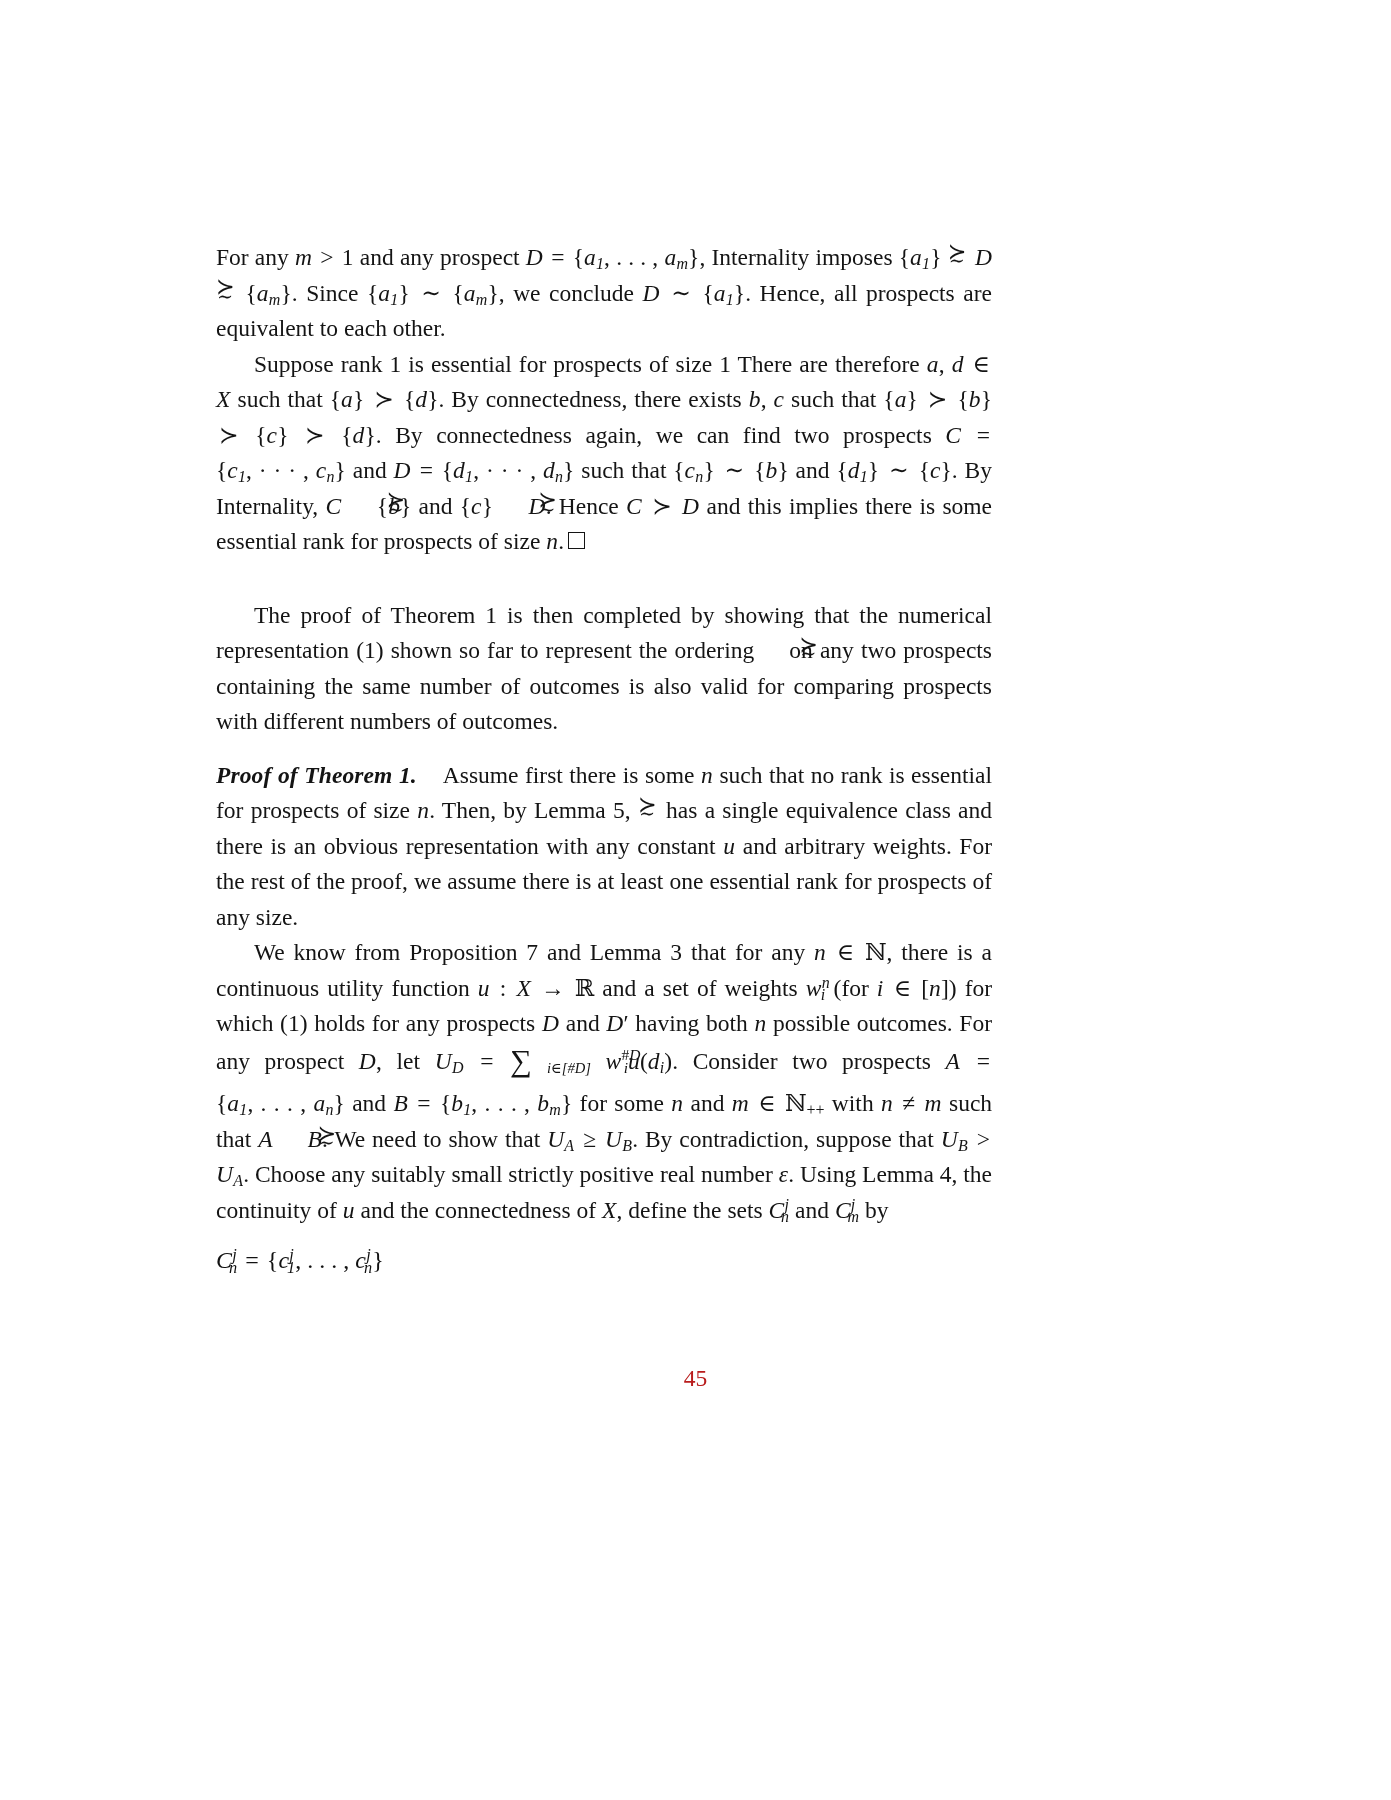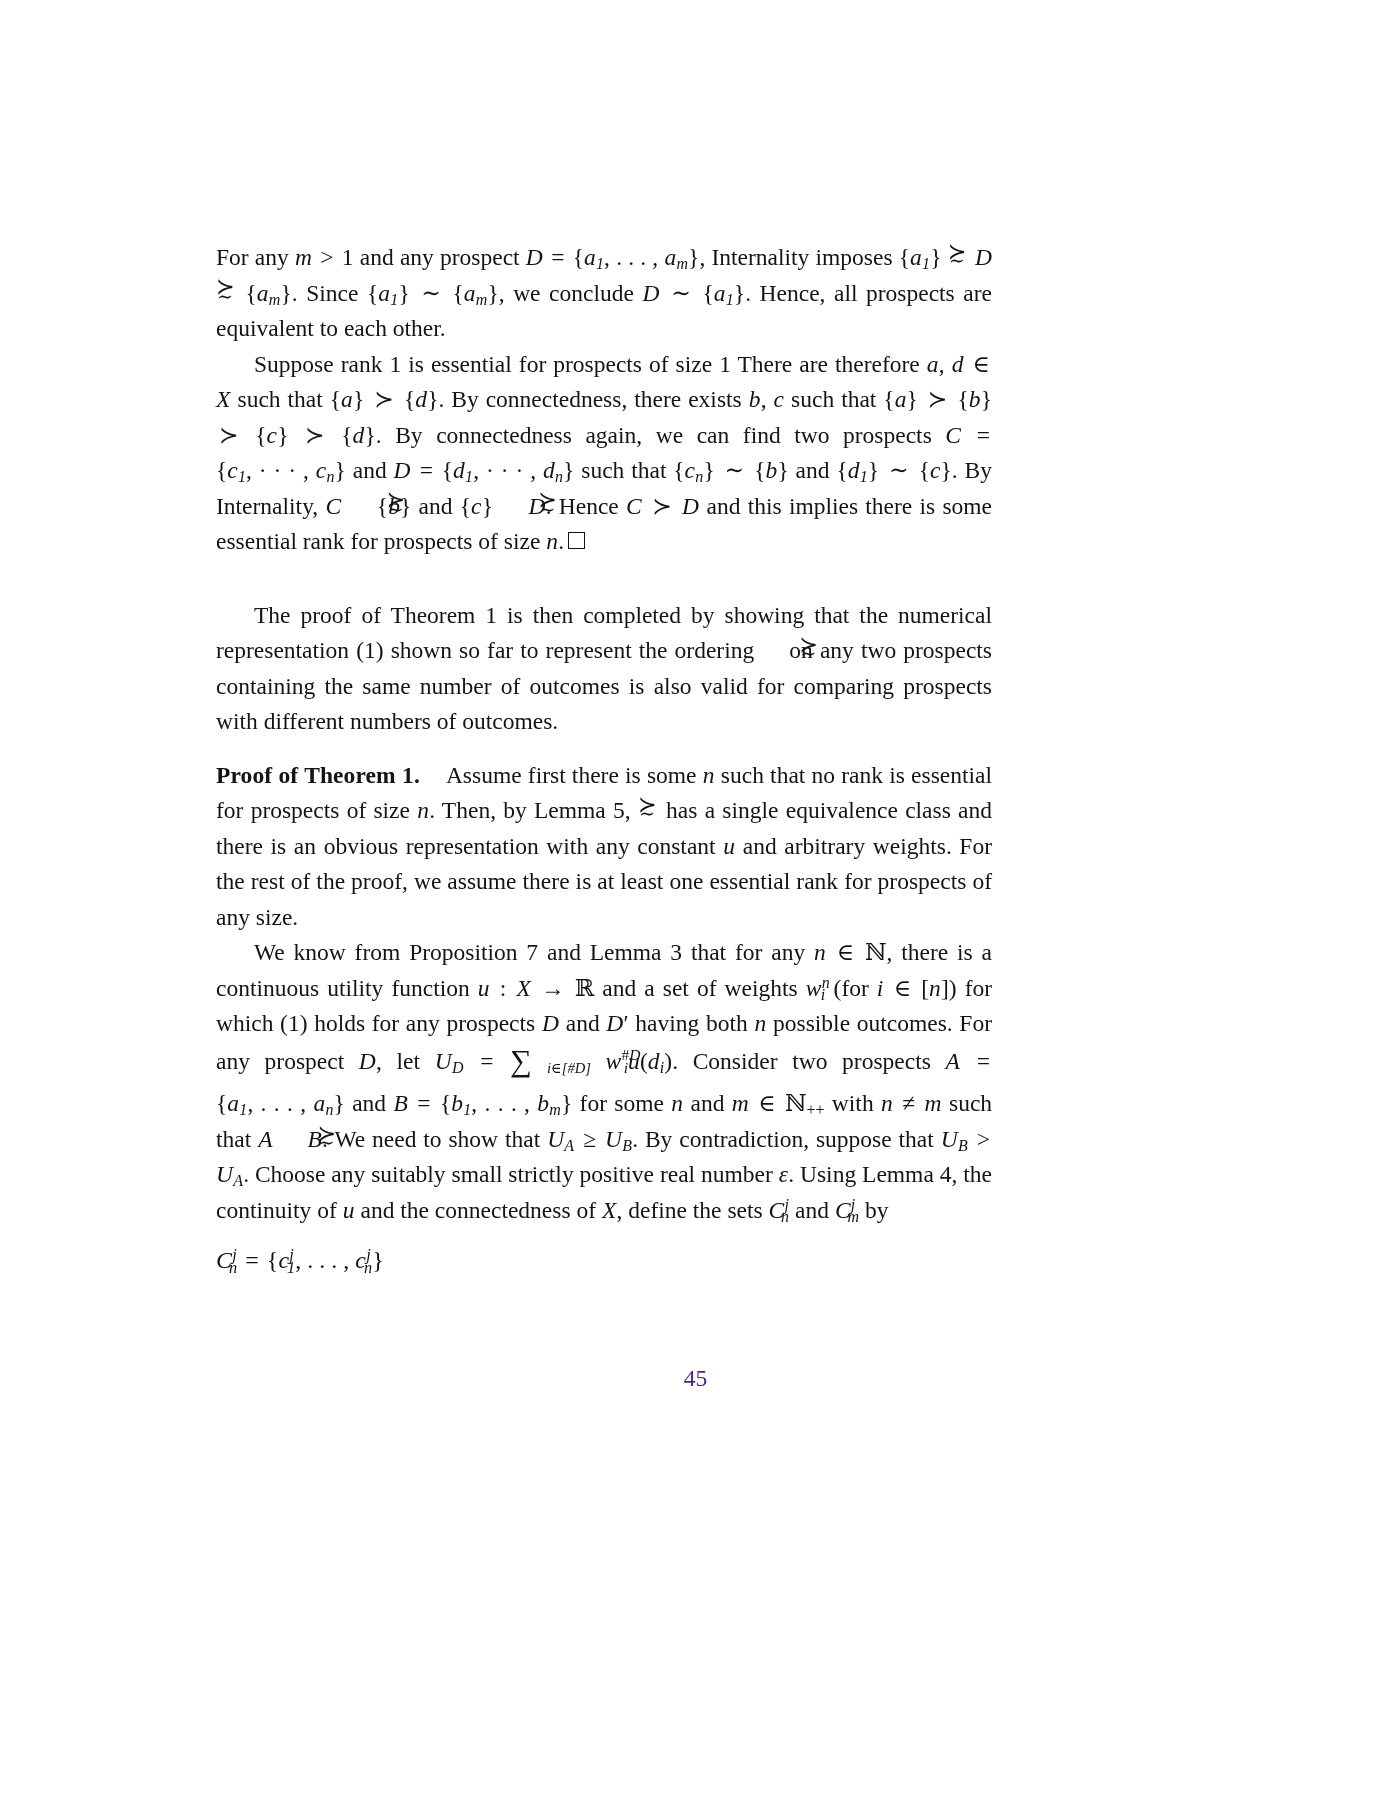--- a/index.html
+++ b/index.html
@@ -93,20 +93,21 @@
     border: 1.6px solid #141414;
     background: transparent;
     vertical-align: 0;
     margin-left: 4px;
   }
 
   
   .runin {
     font-weight: bold;
     letter-spacing: 0.1px;
+    font-style: italic;
   }
   .runin-space { display: inline-block; width: 26px; }
 
   
   .display-eq {
     text-align: left;
     font-size: 24px;
     margin-top: 12px;
     margin-bottom: 0;
     line-height: 40px;
@@ -143,21 +144,21 @@
     font-style: normal;
   }
 
   .pagenum {
     position: absolute;
     left: 0;
     top: 1365px;
     width: 1391px;
     text-align: center;
     font-size: 23.5px;
-    color: #4c1d95;
+    color: #b91c1c;
   }
   .nowrap { white-space: nowrap; }
 </style>
 </head>
 <body>
 
 <div class="page">
 
   <div class="textblock">
 

